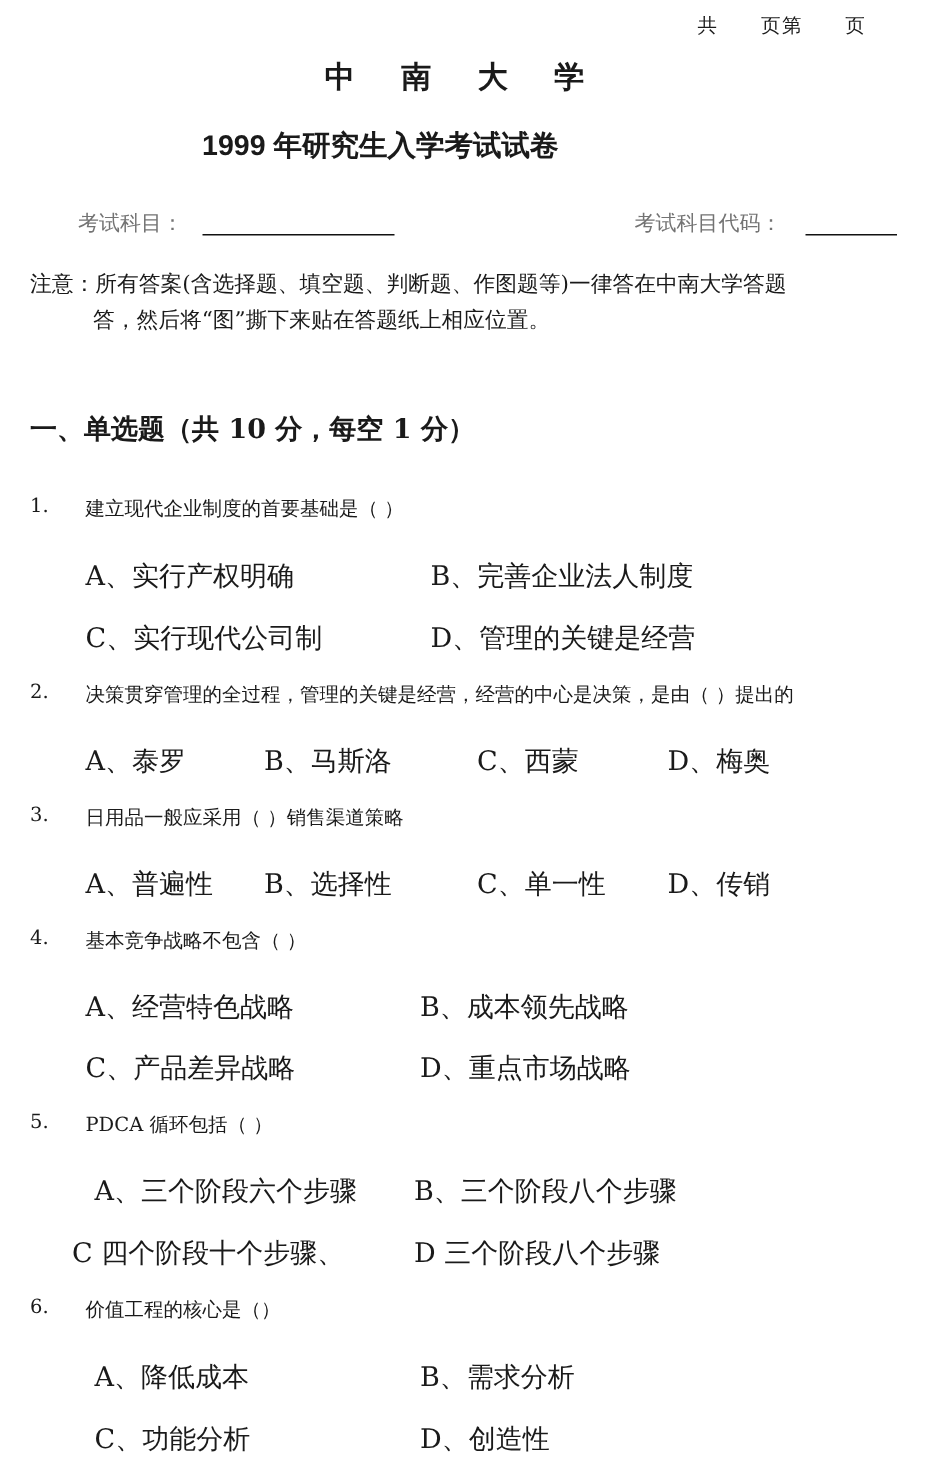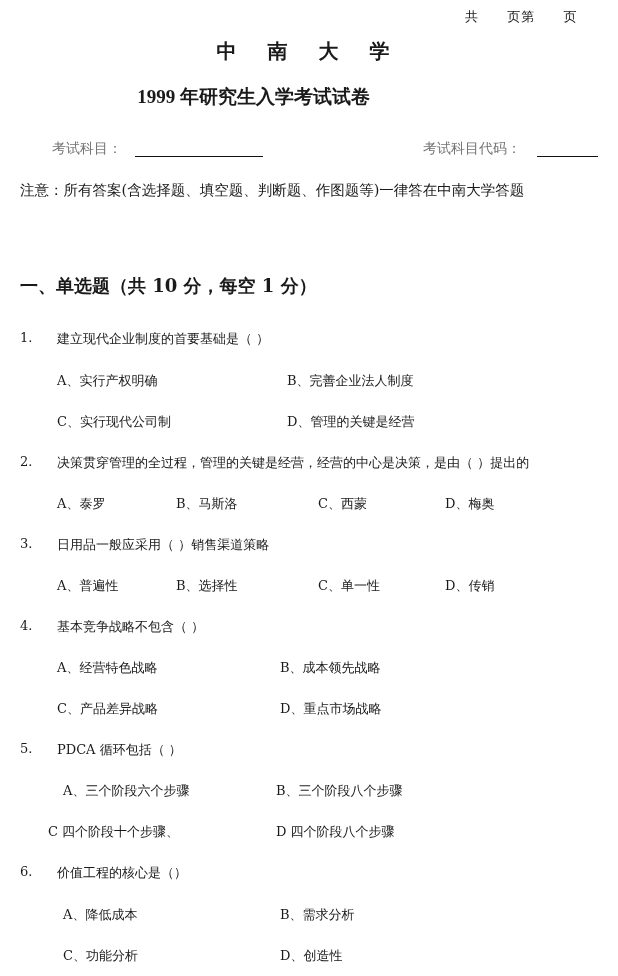--- a/index.html
+++ b/index.html
@@ -11,35 +11,35 @@
     .abs { position: absolute; white-space: nowrap; }
     .page-counter { top: 8px; left: 465px; font-size: 13px; letter-spacing: 1px; }
     .page-counter span { display: inline-block; }
     .title-main {
       top: 38px; left: 0; width: 618px; text-align: center;
       font-family: "DejaVu Sans", "Liberation Sans", sans-serif;
       font-weight: bold; font-size: 20px; letter-spacing: 12px;
     }
     .title-sub {
       top: 84px; left: 0; width: 507px; text-align: center;
-      font-family: Liberation Serif, serif;
+      font-family: Liberation Sans, sans-serif;
       font-weight: bold; font-size: 19px;
     }
     .field-label { font-size: 14px; top: 140px; color: #737373; }
     .field-line { height: 0; border-bottom: 1.5px solid #111; top: 156px; }
     .notice { top: 178px; left: 20px; font-size: 14.5px; line-height: 24px; width: 590px; white-space: normal; }
     .notice .line { display: block; white-space: nowrap; }
     .notice .indent { padding-left: 42px; }
     .section-heading {
       top: 274px; left: 20px; font-size: 18px; font-weight: bold;
       font-family: "DejaVu Serif", "Liberation Serif", serif;
     }
     .q-num { font-size: 13px; left: 20px; }
     .q-text { font-size: 13px; left: 57px; }
-    .opt { font-size: 13px; }
+    .opt { font-size: 18px; }
   </style>
 </head>
 <body>
 
 <div>
 
   <div class="abs page-counter">
     <span>共</span>
     <span style="display:inline-block;width:18px"></span>
     <span>页第</span>
@@ -50,20 +50,21 @@
   <div class="abs title-main">中 南 大 学</div>
   <div class="abs title-sub">1999 年研究生入学考试试卷</div>
 
   <div class="abs field-label" style="left:52px">考试科目：</div>
   <div class="abs field-line" style="left:135px;width:128px"></div>
   <div class="abs field-label" style="left:423px">考试科目代码：</div>
   <div class="abs field-line" style="left:537px;width:61px"></div>
 
   <div class="abs notice">
     <span class="line">注意：所有答案(含选择题、填空题、判断题、作图题等)一律答在中南大学答题</span>
+    <span class="line indent">答，然后将“图”撕下来贴在答题纸上相应位置。</span>
   </div>
 
   <div class="abs section-heading">一、单选题（共 10 分，每空 1 分）</div>
 
   <div class="abs q-num" style="top:330px">1.</div>
   <div class="abs q-text" style="top:330px">建立现代企业制度的首要基础是（ ）</div>
   <div class="abs opt" style="top:372px;left:57px">A、实行产权明确</div>
   <div class="abs opt" style="top:372px;left:287px">B、完善企业法人制度</div>
   <div class="abs opt" style="top:413px;left:57px">C、实行现代公司制</div>
   <div class="abs opt" style="top:413px;left:287px">D、管理的关键是经营</div>
@@ -87,21 +88,21 @@
   <div class="abs opt" style="top:659px;left:57px">A、经营特色战略</div>
   <div class="abs opt" style="top:659px;left:280px">B、成本领先战略</div>
   <div class="abs opt" style="top:700px;left:57px">C、产品差异战略</div>
   <div class="abs opt" style="top:700px;left:280px">D、重点市场战略</div>
 
   <div class="abs q-num" style="top:741px">5.</div>
   <div class="abs q-text" style="top:741px">PDCA 循环包括（ ）</div>
   <div class="abs opt" style="top:782px;left:63px">A、三个阶段六个步骤</div>
   <div class="abs opt" style="top:782px;left:276px">B、三个阶段八个步骤</div>
   <div class="abs opt" style="top:823px;left:48px">C 四个阶段十个步骤、</div>
-  <div class="abs opt" style="top:823px;left:276px">D 四个阶段八个步骤</div>
+  <div class="abs opt" style="top:823px;left:276px">D 三个阶段八个步骤</div>
 
   <div class="abs q-num" style="top:864px">6.</div>
   <div class="abs q-text" style="top:864px">价值工程的核心是（）</div>
   <div class="abs opt" style="top:906px;left:63px">A、降低成本</div>
   <div class="abs opt" style="top:906px;left:280px">B、需求分析</div>
   <div class="abs opt" style="top:947px;left:63px">C、功能分析</div>
   <div class="abs opt" style="top:947px;left:280px">D、创造性</div>
 
 </div>
 

